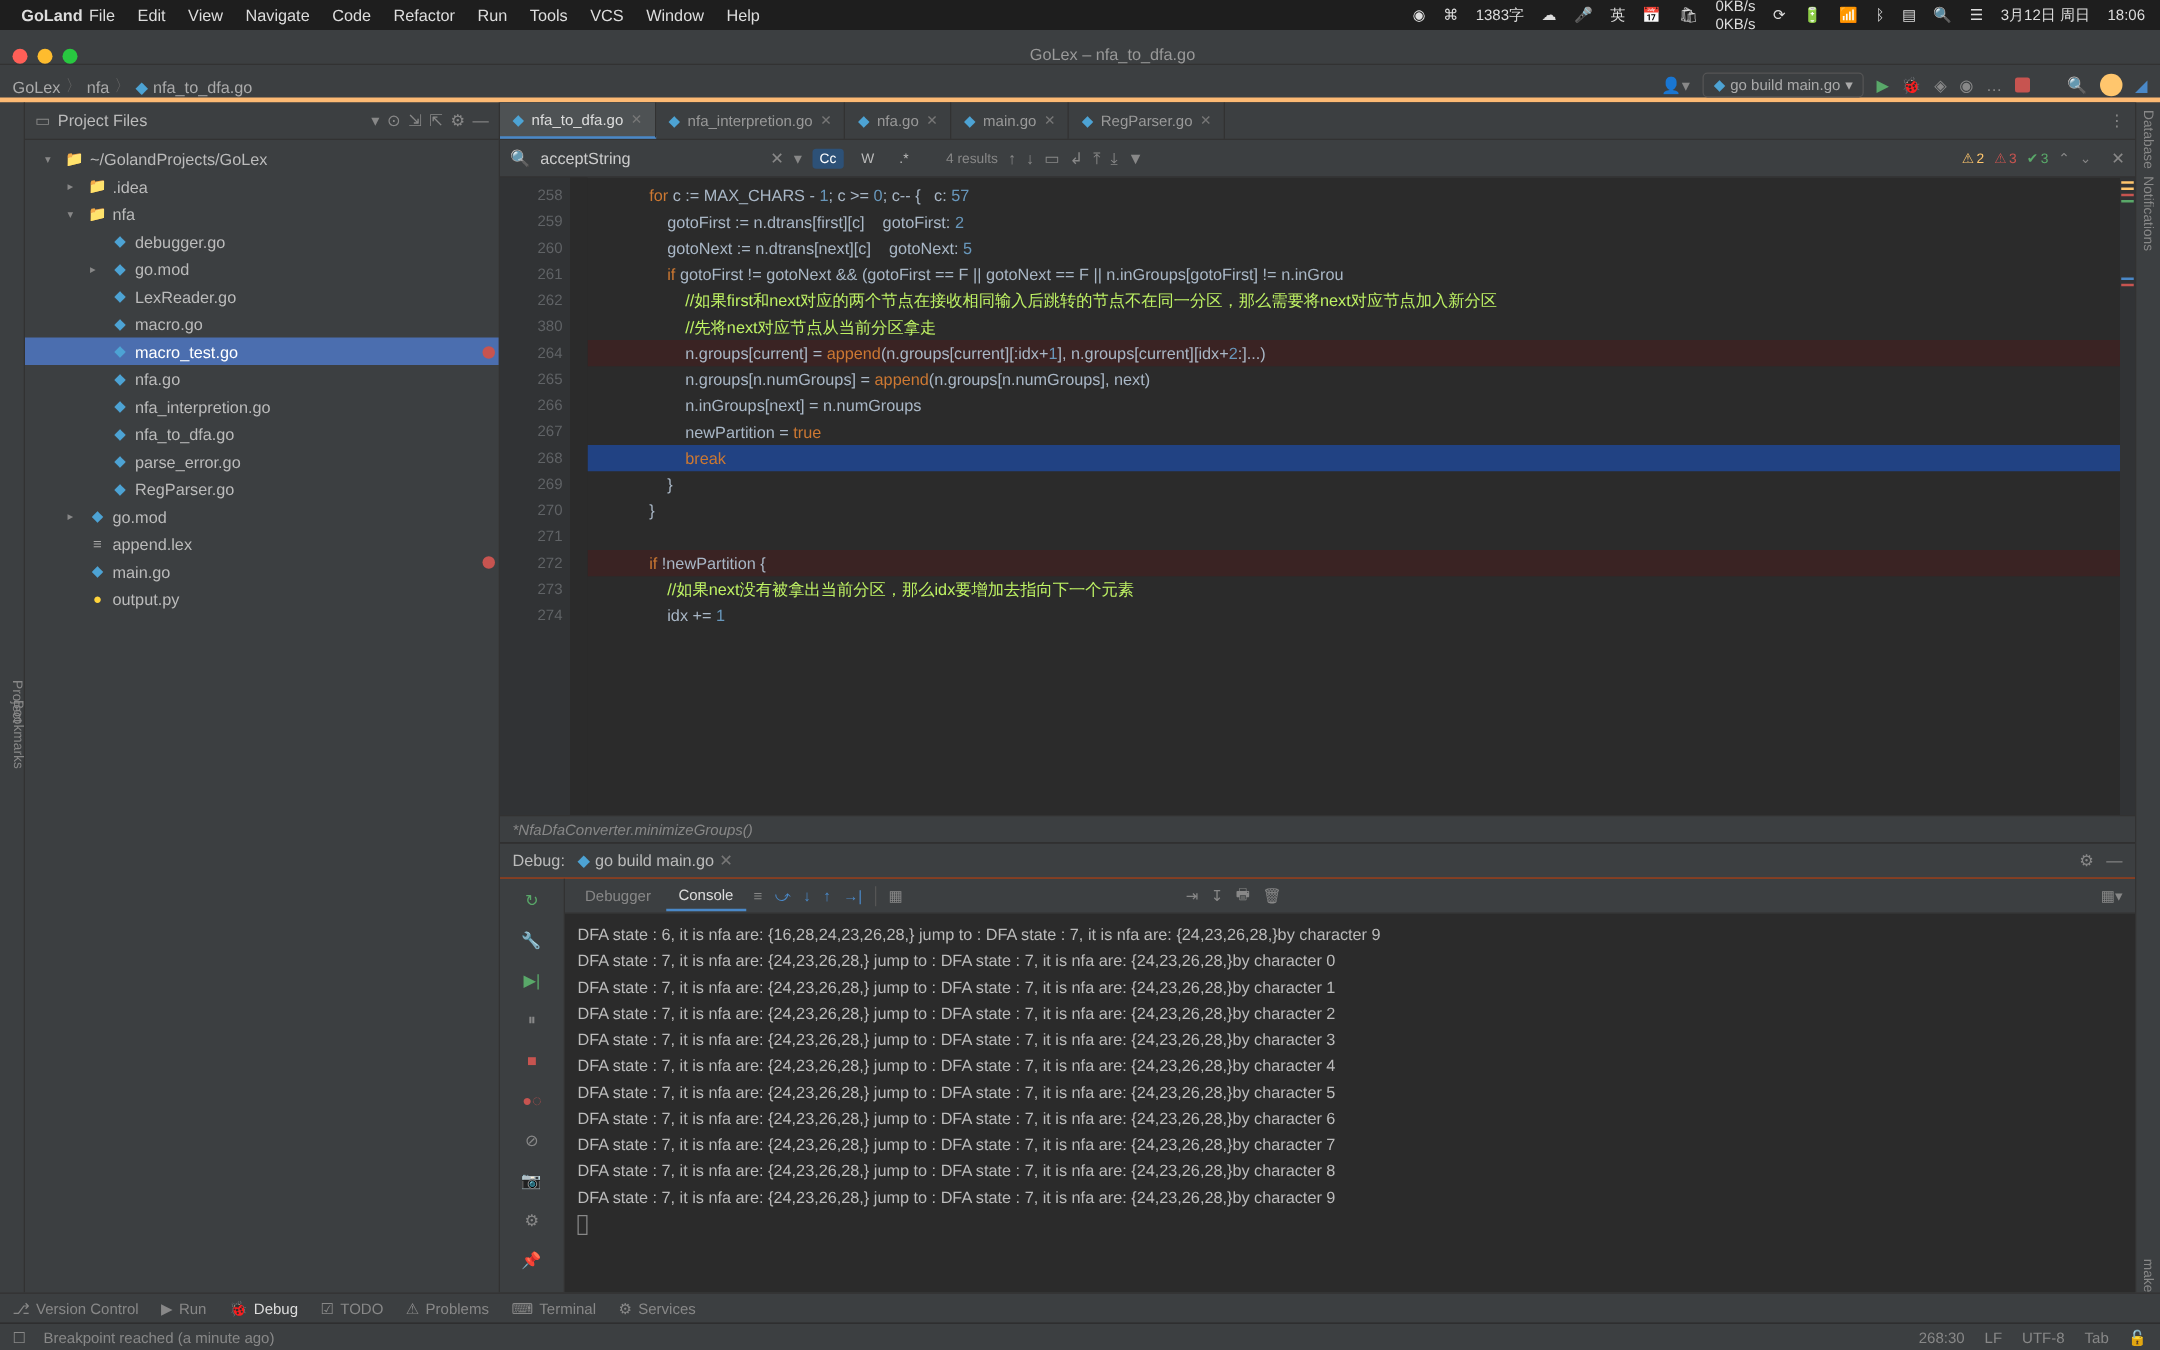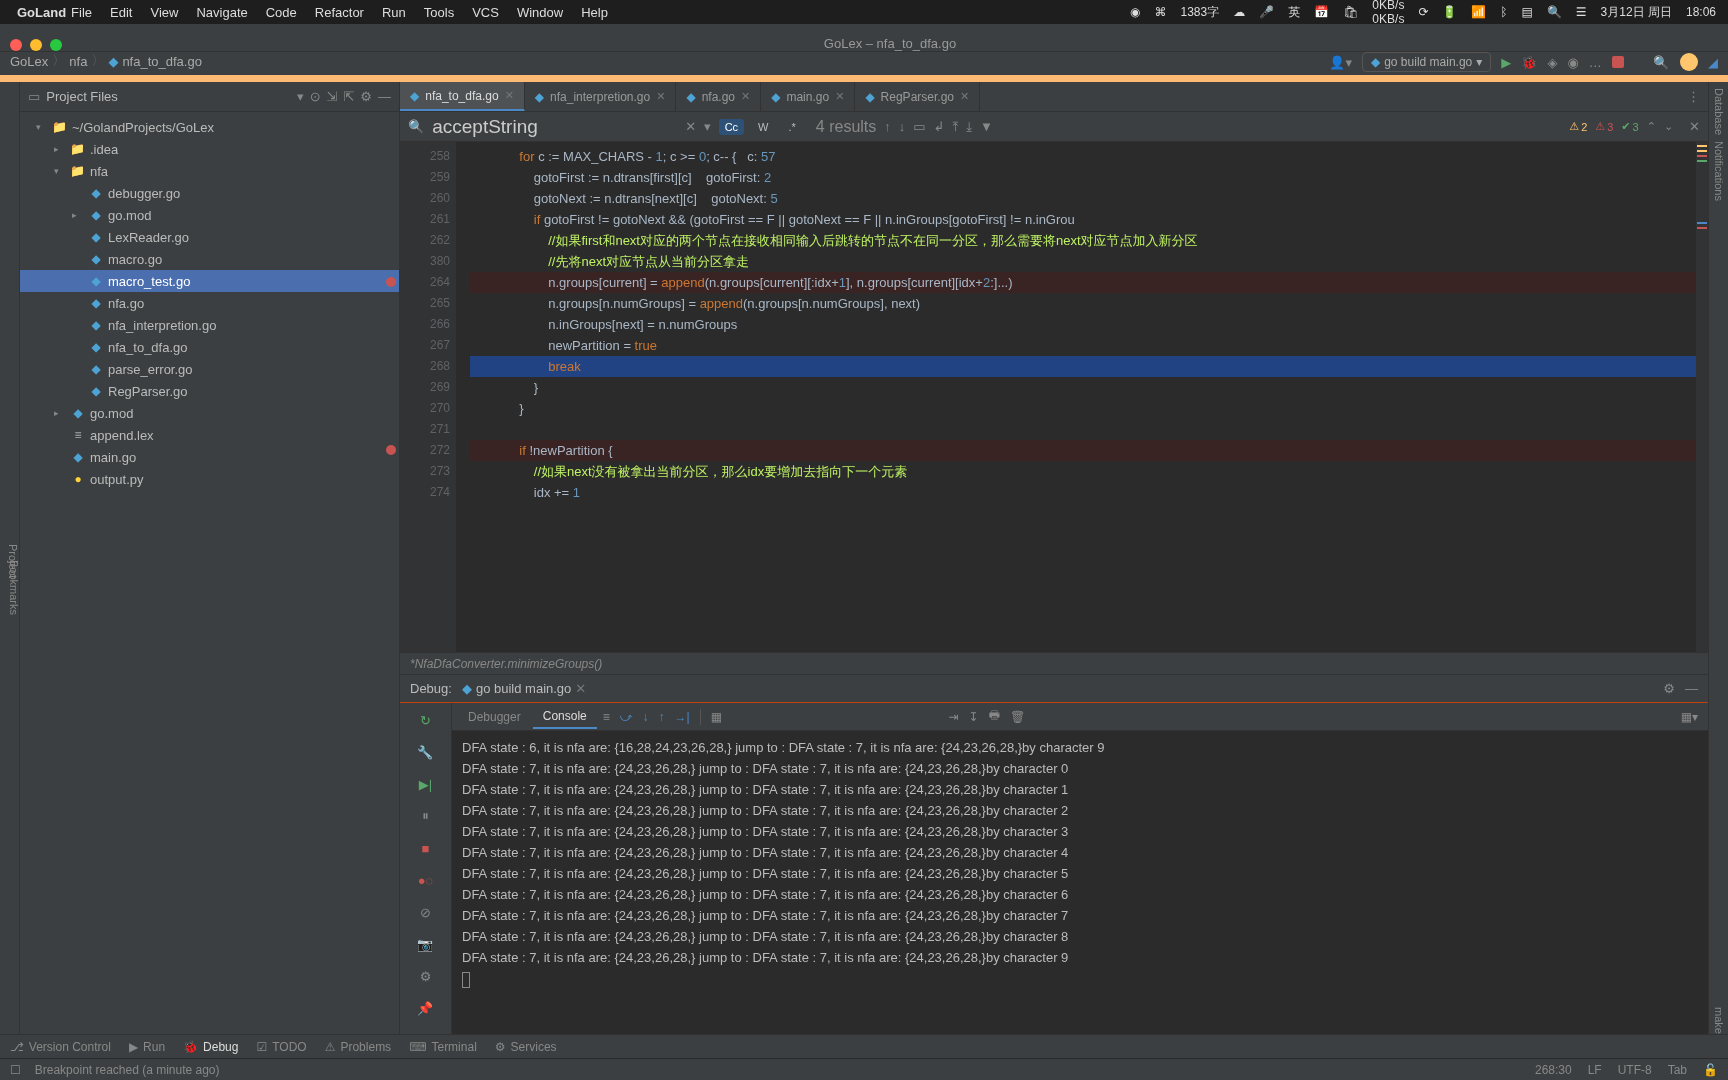--- a/index.html
+++ b/index.html
@@ -15,21 +15,21 @@
 
 
 .window { position:absolute; top:24px; left:0; right:0; bottom:0; background:#3c3f41; display:flex; flex-direction:column; }
 .titlebar { height:28px; background:#3c3f41; border-bottom:1px solid #323232; display:flex; align-items:flex-end; padding:0 10px; }
 .traffic { display:flex; gap:8px; }
 .dot { width:12px; height:12px; border-radius:50%; }
 .dot.r{background:#ff5f57;} .dot.y{background:#febc2e;} .dot.g{background:#28c840;}
 .titlebar .title { flex:1; text-align:center; color:#999; font-size:13px; }
 
 
-.navbar { height:30px; background:#3c3f41; border-bottom:7px solid #fdba74; display:flex; align-items:flex-start; padding:0 10px; gap:6px; color:#aaa; }
+.navbar { height:30px; background:#3c3f41; border-bottom:4px solid #fdba74; display:flex; align-items:flex-end; padding:0 10px; gap:6px; color:#aaa; }
 .navbar .crumb { display:flex; align-items:center; gap:4px; }
 .navbar .sep { color:#666; }
 .navbar .right-tools { margin-left:auto; display:flex; align-items:center; gap:10px; }
 .run-config { background:#3c3f41; border:1px solid #555; border-radius:4px; padding:2px 8px; display:flex; align-items:center; gap:4px; font-size:12px; }
 .play { color:#59a869; }
 .bug  { color:#59a869; }
 .tb-sq { width:12px;height:12px;background:#c75450;display:inline-block;border-radius:2px;}
 .avatar{width:18px;height:18px;border-radius:50%;background:#ffc66d;display:inline-block;}
 
 
@@ -57,24 +57,24 @@
 
 .editor-area { flex:1; display:flex; flex-direction:column; min-width:0; background:#2b2b2b; }
 .tabs { height:30px; display:flex; align-items:stretch; border-bottom:1px solid #323232; background:#3c3f41; }
 .tab { display:flex; align-items:center; padding:0 10px; gap:6px; border-right:1px solid #323232; color:#999; font-size:12px; cursor:pointer; }
 .tab.active { background:#4e5254; color:#ddd; border-bottom:2px solid #4a88c7; }
 .tab .x { color:#777; font-size:11px; }
 .tabs .more { margin-left:auto; padding:0 8px; display:flex; align-items:center; color:#888; }
 
 .findbar { height:30px; display:flex; align-items:center; gap:8px; padding:0 8px; border-bottom:1px solid #323232; background:#3c3f41; }
 .findbar .search-ic { color:#888; }
-.findbar input { background:transparent; border:none; color:#ccc; flex:0 0 160px; outline:none; font-size:19px; }
+.findbar input { background:transparent; border:none; color:#ccc; flex:0 0 160px; outline:none; font-size:13px; }
 .findbar .opt { padding:2px 6px; border-radius:3px; font-size:11px; color:#bbb; cursor:pointer; }
 .findbar .opt.active { background:#2d5177; color:#fff; }
-.findbar .results { color:#888; font-size:16px; margin-left:6px; }
+.findbar .results { color:#888; font-size:11px; margin-left:16px; }
 .findbar .sep-flex { flex:1; }
 .findbar .warn-badges { display:flex; gap:8px; align-items:center; font-size:11px; }
 .wb { display:flex; align-items:center; gap:2px; }
 .wb.y{color:#ffc66d;} .wb.r{color:#c75450;} .wb.g{color:#59a869;}
 
 .code-wrap { flex:1; display:flex; min-height:0; position:relative; }
 .gutter { width:56px; background:#313335; color:#606366; text-align:right; padding:4px 6px 4px 0; font-family:Menlo,Consolas,monospace; font-size:12px; line-height:21px; user-select:none; }
 .gutter .ln { height:21px; position:relative; }
 .bp-dot { width:10px;height:10px;background:#c75450;border-radius:50%;position:absolute;left:-14px;top:5px;}
 .gutter-extra { width:14px; background:#2b2b2b; }

